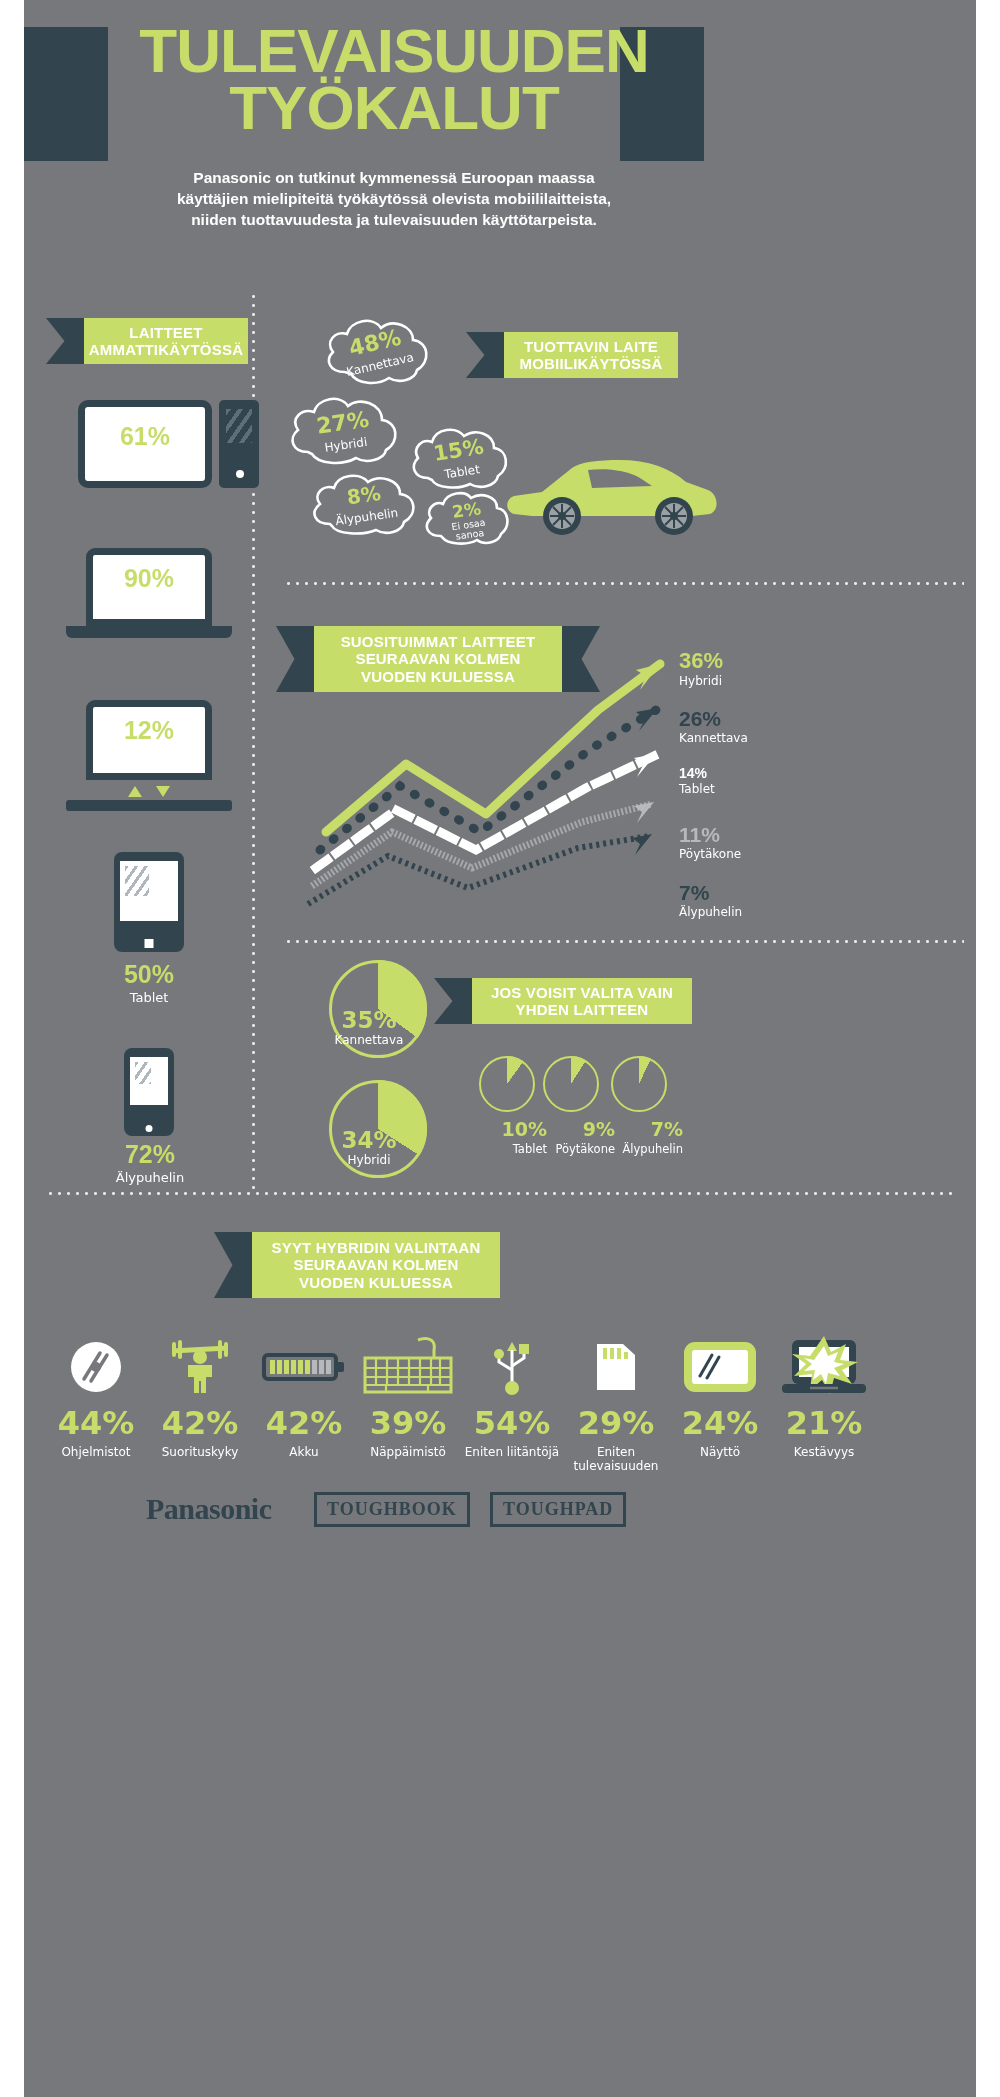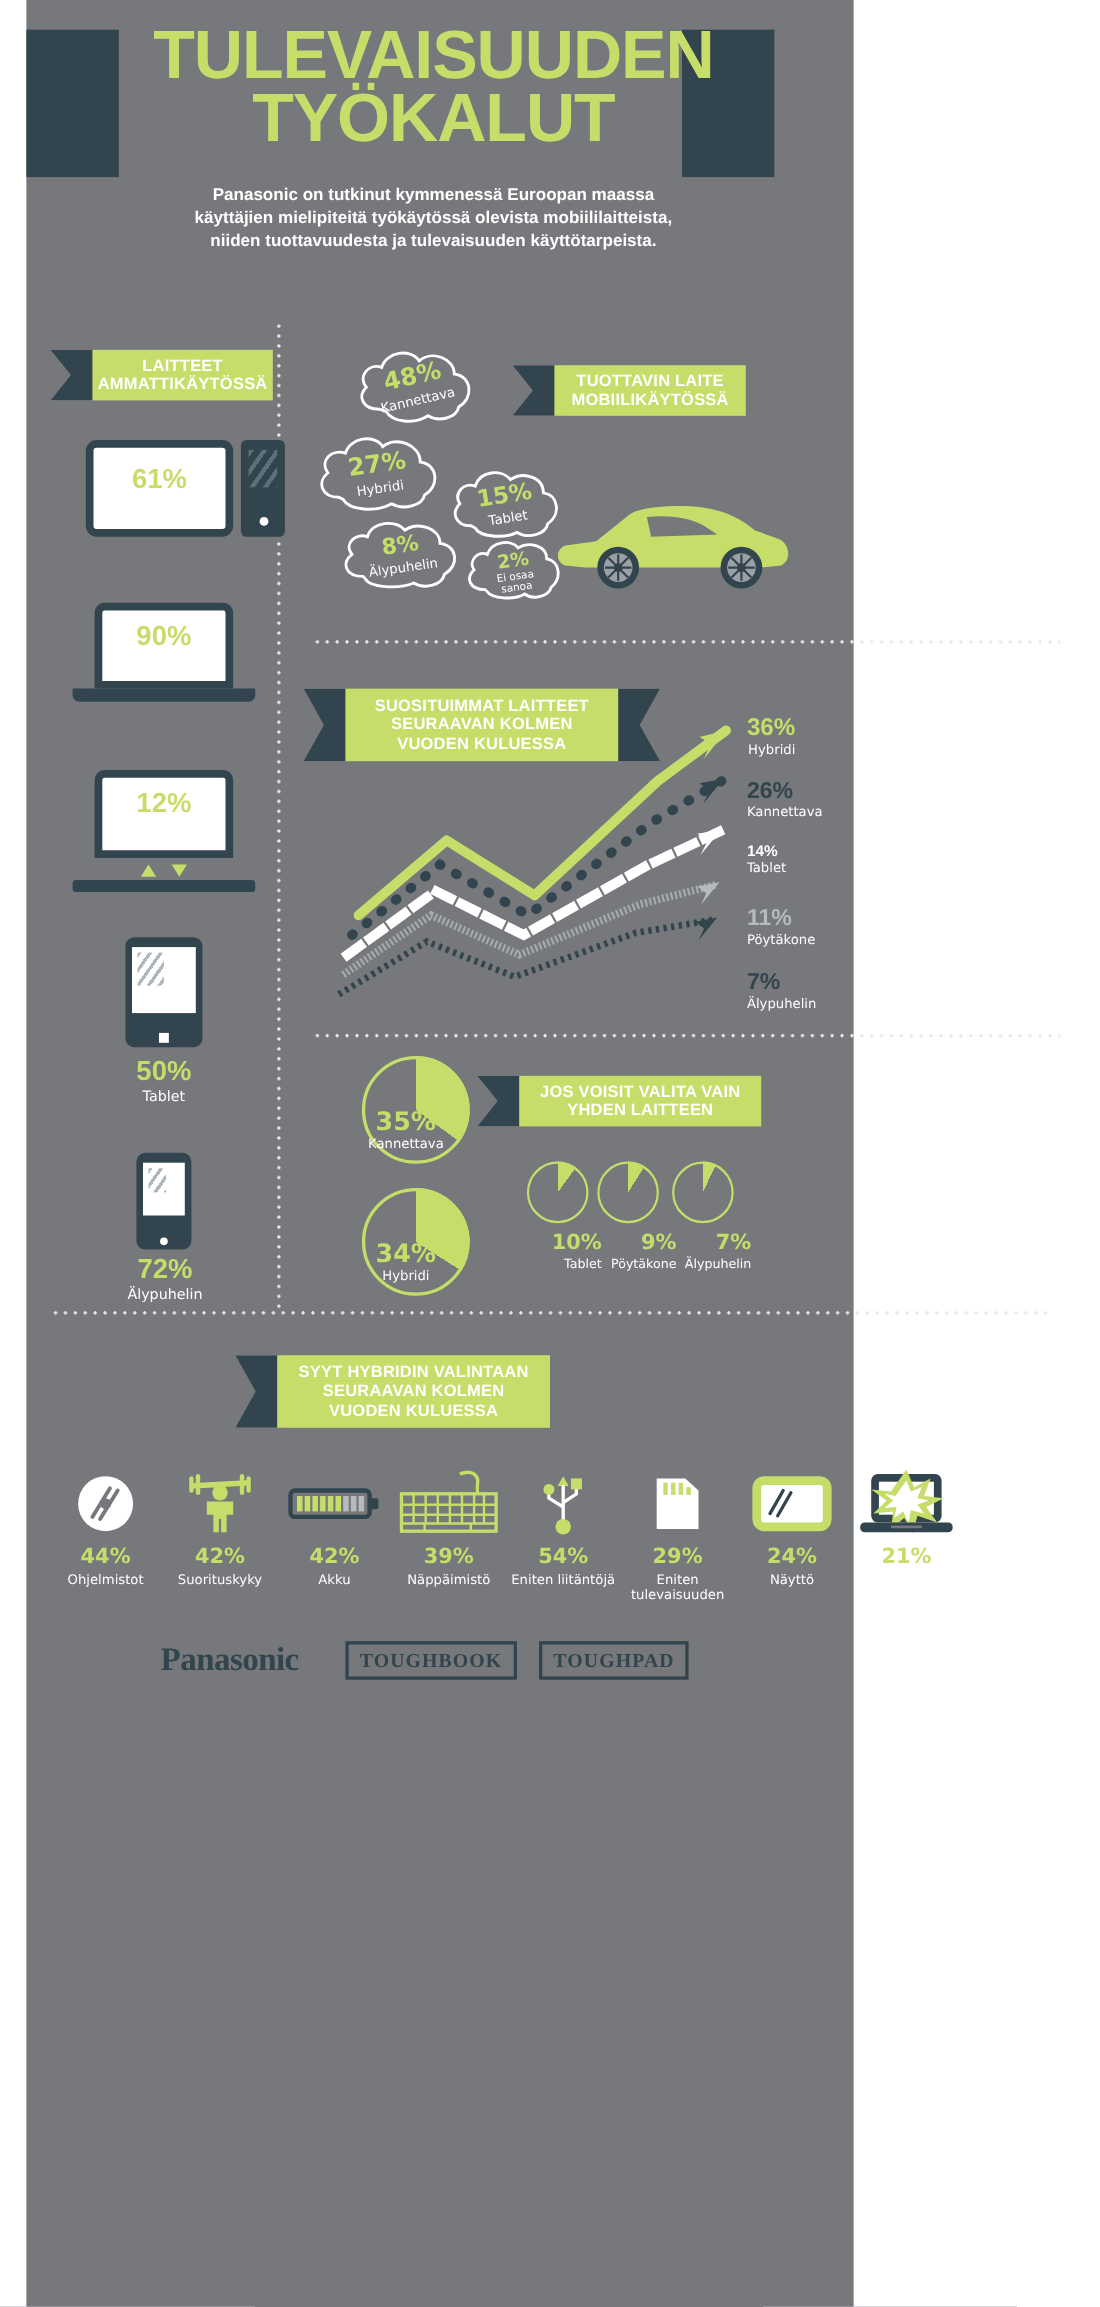--- a/index.html
+++ b/index.html
@@ -4,21 +4,21 @@
 <style>
   * { box-sizing: border-box; margin: 0; padding: 0; }
   body {
     width: 1000px; height: 2097px;
     background: #ffffff;
     font-family: "Liberation Sans", sans-serif;
     overflow: hidden;
   }
   .poster {
     position: absolute; left: 24px; top: 0;
-    width: 752px; height: 2097px;
+    width: 952px; height: 2097px;
     background: #76787c;
   }
   
   .hdr-block {
     position: absolute; left: 0; top: 27px;
     width: 84px; height: 134px;
     background: #32444d;
   }
   .hdr-block2 {
     position: absolute; left: 596px; top: 27px;
@@ -174,21 +174,21 @@
   .pie .slice { position: absolute; inset: -3px; border-radius: 50%; }
   .pie .cap { position: absolute; text-align: center; }
   .pie .cap .p { color: #c7dd6a; font-weight: bold; font-family: "DejaVu Sans", sans-serif; }
   .pie .cap .n { color: #ffffff; font-family: "DejaVu Sans", sans-serif; }
   .minipie-lbl { position: absolute; text-align: right; }
   .minipie-lbl .p { color:#c7dd6a; font-weight:bold; font-size:19px; font-family:"DejaVu Sans", sans-serif; }
   .minipie-lbl .n { color:#ffffff; font-size:11.5px; font-family:"DejaVu Sans", sans-serif; margin-top:2px;}
   
   .reason { position: absolute; text-align: center; width: 104px; }
   .reason .ic { height: 62px; display:flex; align-items:center; justify-content:center; }
-  .reason .p { color:#c7dd6a; font-size:19px; font-weight:bold; font-family:"DejaVu Sans", sans-serif; margin-top:6px;}
+  .reason .p { color:#c7dd6a; font-size:32px; font-weight:bold; font-family:"DejaVu Sans", sans-serif; margin-top:6px;}
   .reason .n { color:#ffffff; font-size:12px; line-height:1.2; font-family:"DejaVu Sans", sans-serif; margin-top:3px;}
   
   .pana {
     position: absolute;
     color: #32444d; font-weight: bold; font-size: 30px;
     letter-spacing: -0.5px;
     font-family: "Liberation Serif", serif;
   }
   .tbox {
     position: absolute;
@@ -397,21 +397,21 @@
       <polyline points="44,196 124,128 204,178 316,74 378,28" fill="none" stroke="#c7dd6a" stroke-width="9" stroke-linecap="round" stroke-linejoin="round"></polyline>
 
       <path d="M378,28 l-24,6 l10,6 l-6,14 z" fill="#c7dd6a"></path>
       <path d="M376,72 l-22,4 l9,7 l-6,12 z" fill="#32444d"></path>
       <path d="M374,118 l-22,4 l9,7 l-6,12 z" fill="#ffffff"></path>
       <path d="M372,166 l-20,4 l8,6 l-5,11 z" fill="#b6babd"></path>
       <path d="M370,198 l-20,4 l8,6 l-5,11 z" fill="#32444d"></path>
     </svg>
   </div>
 
-  <div class="legend-row" style="left:655px; top:650px;text-align:right;">
+  <div class="legend-row" style="left:655px; top:650px;">
     <div class="lp" style="color:#c7dd6a; font-size:22px;">36%</div>
     <div class="ln">Hybridi</div>
   </div>
   <div class="legend-row" style="left:655px; top:708px;">
     <div class="lp" style="color:#32444d; font-size:21px;">26%</div>
     <div class="ln">Kannettava</div>
   </div>
   <div class="legend-row" style="left:655px; top:766px;">
     <div class="lp" style="color:#ffffff; font-size:14px;">14%</div>
     <div class="ln">Tablet</div>

